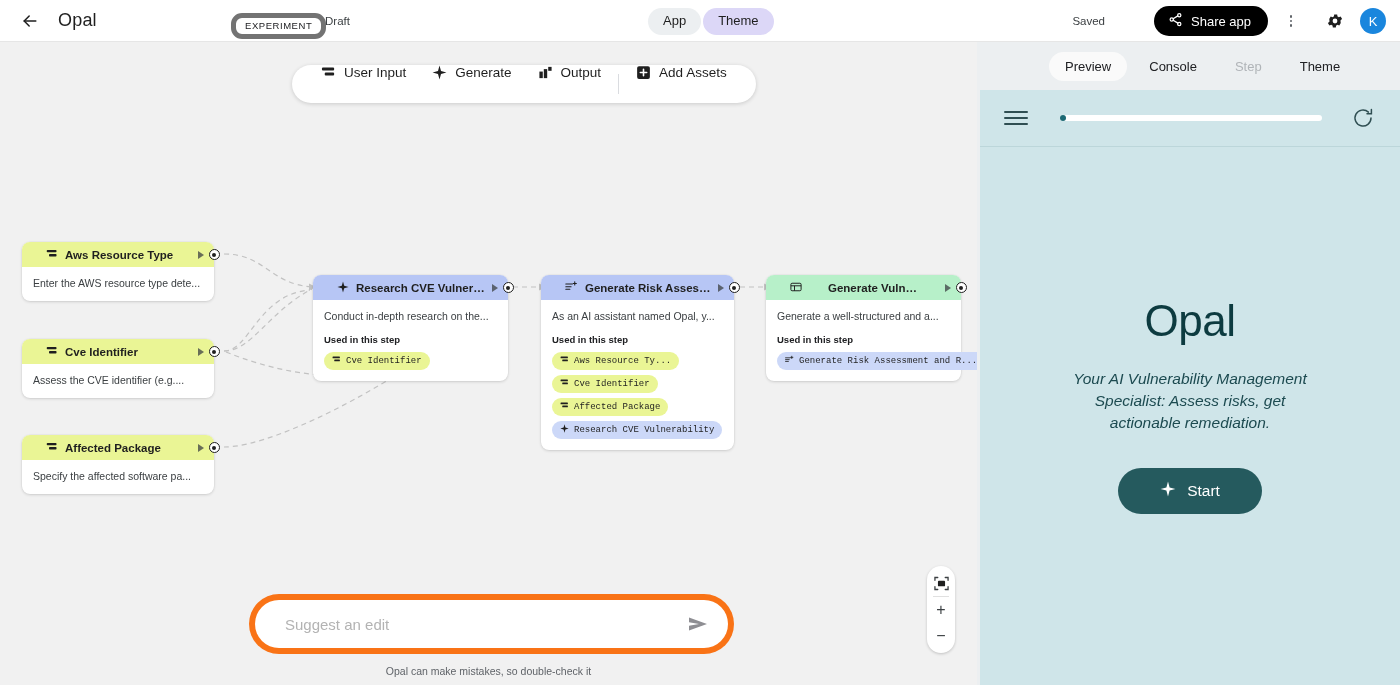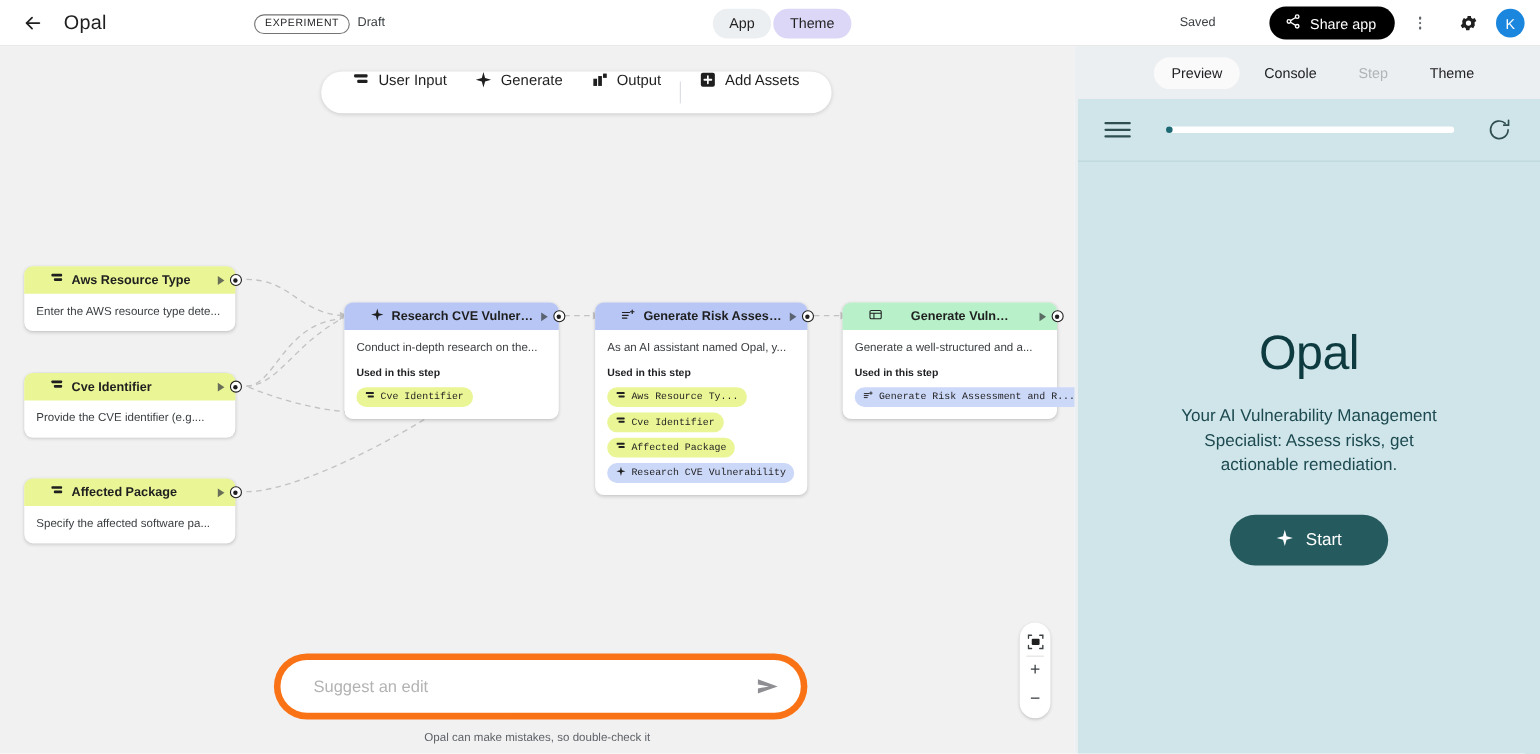--- a/index.html
+++ b/index.html
@@ -21,21 +21,21 @@
     margin-left: 18px; width: 24px; height: 24px;
     display: flex; align-items: center; justify-content: center;
     color: #1f1f1f; cursor: pointer;
   }
   .app-title {
     margin-left: 16px; font-size: 18px; color: #1f1f1f; font-weight: 400;
     letter-spacing: .2px;
   }
   .exp-pill {
     position: absolute; left: 231px; top: 13px;
-    border: 1px solid #737373; border-radius: 11px;
+    border: 5px solid #737373; border-radius: 11px;
     padding: 2px 9px 3px; font-size: 9.5px; letter-spacing: .55px;
     color: #202124; line-height: 11px;
   }
   .draft-label {
     position: absolute; left: 325px; top: 15px;
     font-size: 11.5px; color: #3c4043;
   }
   .seg {
     position: absolute; left: 648px; top: 8px;
     display: flex; gap: 2px;
@@ -211,21 +211,21 @@
   .pv-body {
     height: 538px; display: flex; flex-direction: column;
     align-items: center; justify-content: center; padding: 0 40px 22px;
   }
   .pv-logo {
     font-size: 44px; color: #0d3b40; letter-spacing: -.5px; font-weight: 400;
     margin-bottom: 22px;
   }
   .pv-tagline {
     font-size: 15.5px; color: #1c4a50; text-align: center; line-height: 22px;
-    max-width: 262px; margin-bottom: 34px;
+    max-width: 262px; margin-bottom: 34px; font-style: italic;
   }
   .pv-start {
     background: #255a5e; color: #fff; border-radius: 26px;
     height: 46px; padding: 0 42px; display: flex; align-items: center; gap: 11px;
     font-size: 15.5px; cursor: pointer; text-align: center;
   }
 </style>
 </head>
 <body>
 
@@ -359,21 +359,21 @@
         <svg width="12" height="12" viewBox="0 0 16 16">
             <rect x="1" y="2.6" width="13" height="3.2" rx="1" fill="#1f1f1f"></rect>
             <rect x="4" y="8" width="10" height="3.2" rx="1" fill="#1f1f1f"></rect>
           </svg>
       </span>
       <span class="ttl">Cve Identifier</span>
       <span class="play-tri"></span>
       <span class="port port-out"></span>
     </div>
     <div class="node-body">
-      <div class="node-desc">Provide the CVE identifier (e.g....</div>
+      <div class="node-desc">Assess the CVE identifier (e.g....</div>
     </div>
   </div>
 
   <div class="node" style="left:22px; top:393px; width:192px;">
     <div class="node-head head-yellow">
       <span>
         <svg width="12" height="12" viewBox="0 0 16 16">
             <rect x="1" y="2.6" width="13" height="3.2" rx="1" fill="#1f1f1f"></rect>
             <rect x="4" y="8" width="10" height="3.2" rx="1" fill="#1f1f1f"></rect>
           </svg>

